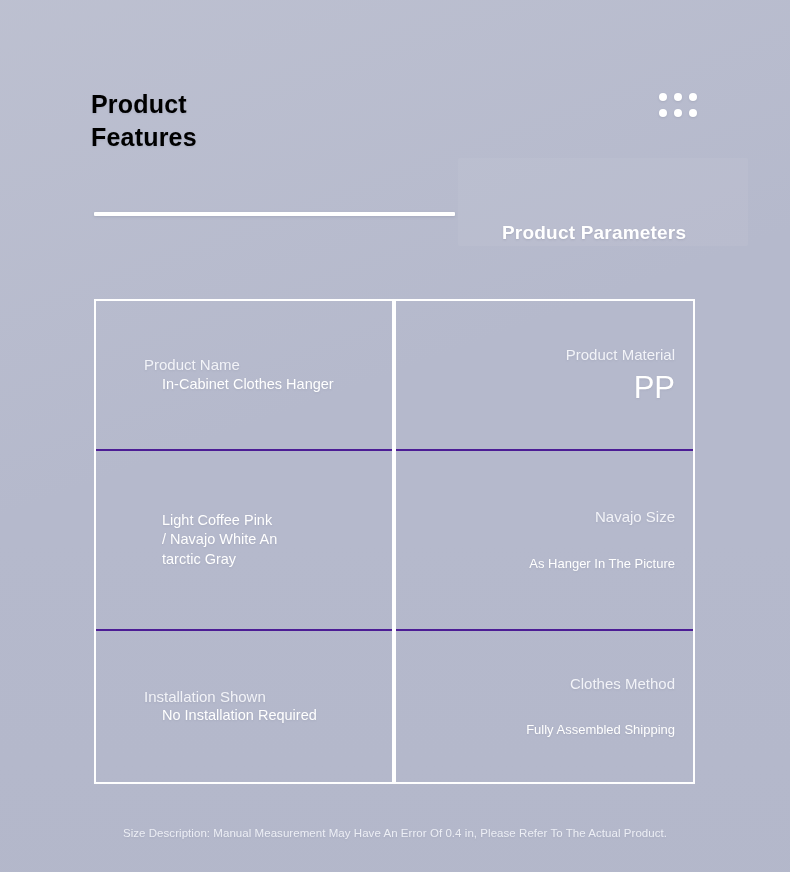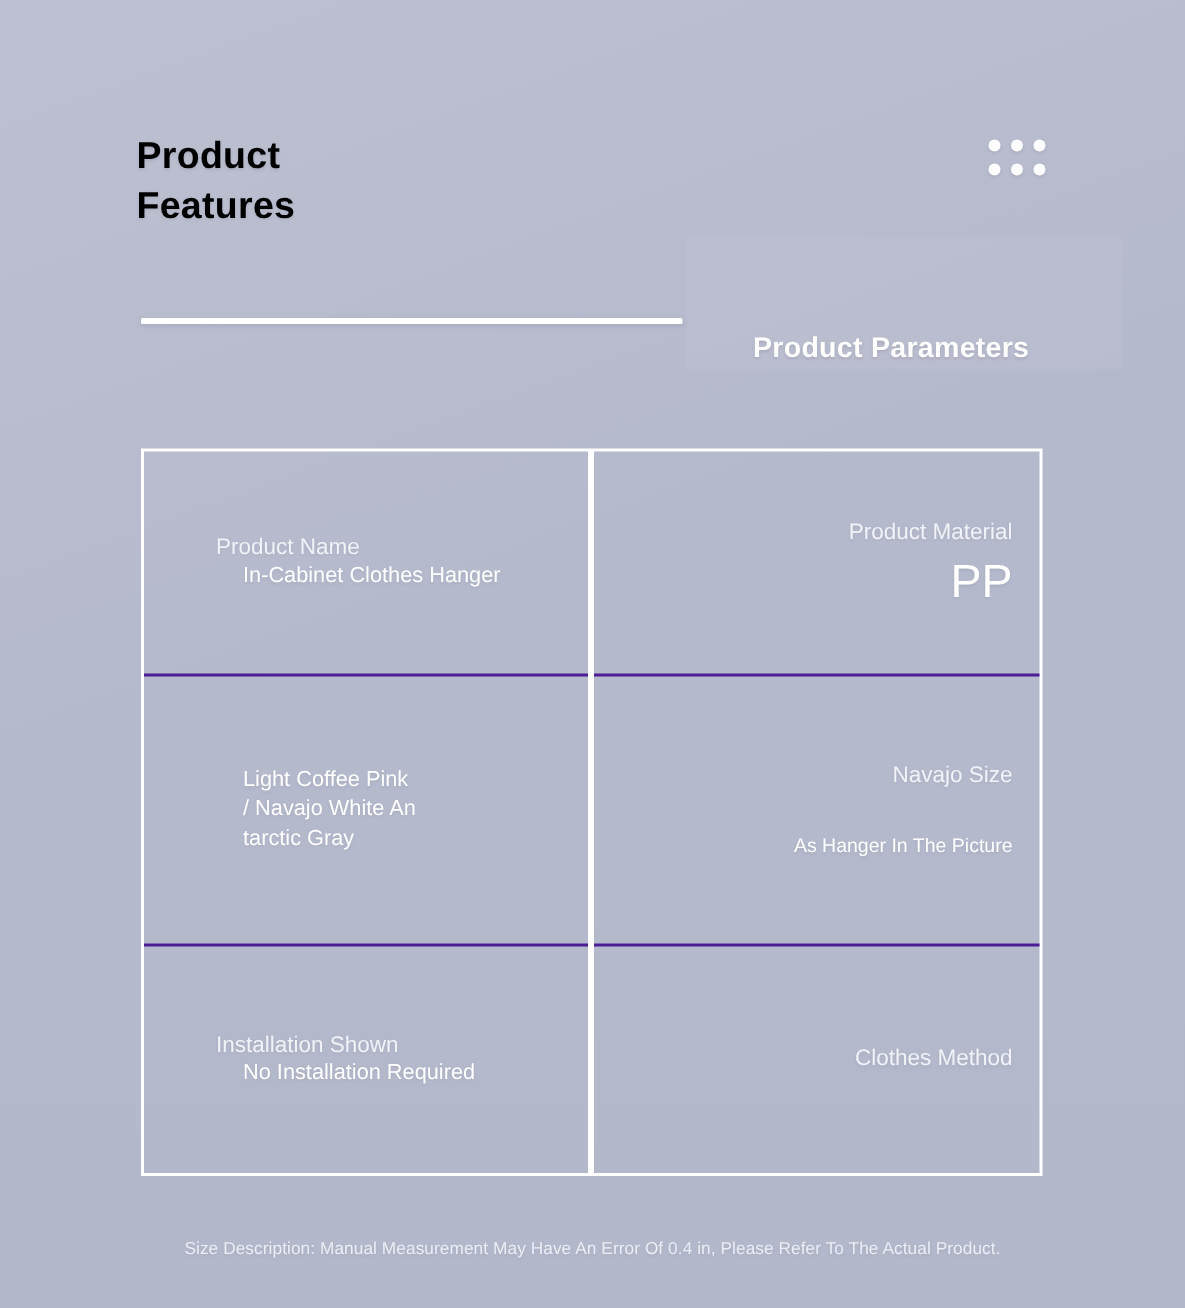--- a/index.html
+++ b/index.html
@@ -175,18 +175,19 @@
     <div class="cell">
       <div class="cell-label">Product Material</div>
       <div class="cell-value value-xl">PP</div>
     </div>
     <div class="cell">
       <div class="cell-label">Navajo Size</div>
       <div class="cell-value value-sm">As Hanger In The Picture</div>
     </div>
     <div class="cell">
       <div class="cell-label">Clothes Method</div>
+      <div class="cell-value value-sm">Fully Assembled Shipping</div>
     </div>
   </div>
 
 </div>
 
 <div class="footnote">Size Description: Manual Measurement May Have An Error Of 0.4 in, Please Refer To The Actual Product.</div>
 
 </body></html>

